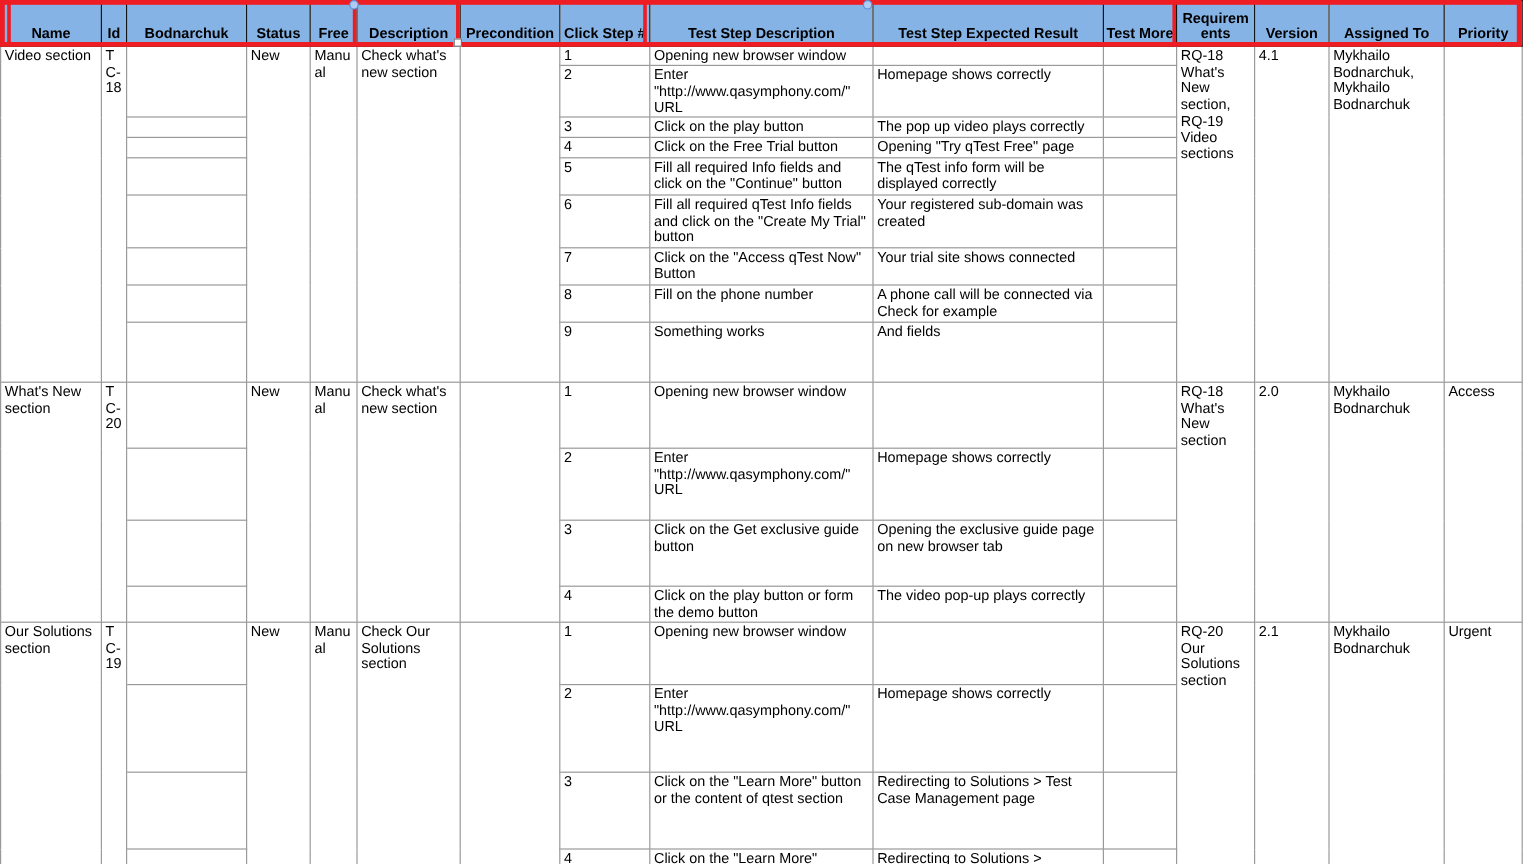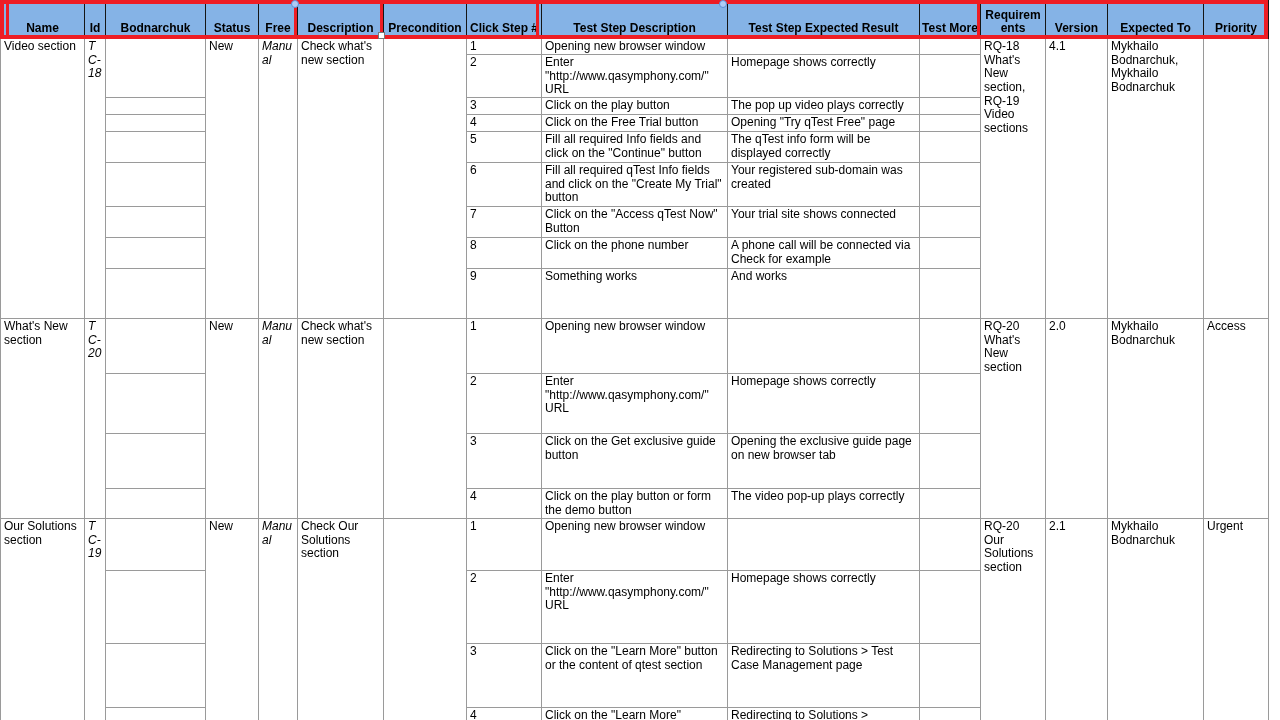--- a/index.html
+++ b/index.html
@@ -16,21 +16,21 @@
   #sheet th{
     background:#85B3E6;border:1px solid #151515;
     font-weight:bold;text-align:center;vertical-align:bottom;
     padding:2px 2px;height:33px;overflow:hidden;
   }
   #sheet td{
     border:1px solid #9a9a9a;vertical-align:top;
     padding:1px 3px 0 3px;overflow:hidden;overflow-wrap:break-word;
   }
   th.brk{word-break:break-all;}
-  td.c-id,td.c-type{word-break:break-all;font-style:italic;}
+  td.c-id,td.c-type{word-break:break-all;}
   
   .ann{position:absolute;pointer-events:none;}
   #red-outer{left:0;top:0;width:1268px;height:39px;border:4px solid #EE1D24;box-sizing:border-box;}
   .vbar{position:absolute;top:3px;height:33px;width:3px;background:#EE1D24;}
   #vbar-a{left:6px;}#vbar-b{left:294px;}#vbar-c{left:380px;}#vbar-d{left:536px;}#vbar-e{left:977px;}
   .handle-circle{
     position:absolute;top:0;width:8px;height:8px;border-radius:50%;
     background:#AECBF5;border:1px solid #5B8FD6;box-sizing:border-box;
   }
   #hc1{left:291px;}#hc2{left:719px;}
@@ -68,21 +68,21 @@
       <th>Status</th>
       <th>Free</th>
       <th>Description</th>
       <th>Precondition</th>
       <th>Click Step #</th>
       <th>Test Step Description</th>
       <th>Test Step Expected Result</th>
       <th>Test More</th>
       <th class="brk">Requirements</th>
       <th>Version</th>
-      <th>Expected To</th>
+      <th>Assigned To</th>
       <th>Priority</th>
     </tr>
   </thead>
   <tbody>
 
     <tr style="height:16px">
       <td class="c-name" rowspan="9">Video section</td>
       <td class="c-id" rowspan="9">TC-18</td>
       <td rowspan="2"></td>
       <td rowspan="9">New</td>
@@ -135,45 +135,45 @@
     <tr style="height:31px">
       <td></td>
       <td>7</td>
       <td>Click on the "Access qTest Now" Button</td>
       <td>Your trial site shows connected</td>
       <td></td>
     </tr>
     <tr style="height:31px">
       <td></td>
       <td>8</td>
-      <td>Click on the phone number</td>
+      <td>Fill on the phone number</td>
       <td>A phone call will be connected via Check for example</td>
       <td></td>
     </tr>
     <tr style="height:50px">
       <td></td>
       <td>9</td>
       <td>Something works</td>
-      <td>And works</td>
+      <td>And fields</td>
       <td></td>
     </tr>
 
     <tr style="height:55px">
       <td class="c-name" rowspan="4">What's New section</td>
       <td class="c-id" rowspan="4">TC-20</td>
       <td></td>
       <td rowspan="4">New</td>
       <td class="c-type" rowspan="4">Manual</td>
       <td rowspan="4">Check what's new section</td>
       <td rowspan="4"></td>
       <td>1</td>
       <td>Opening new browser window</td>
       <td></td>
       <td></td>
-      <td rowspan="4">RQ-20 What's New section</td>
+      <td rowspan="4">RQ-18 What's New section</td>
       <td rowspan="4">2.0</td>
       <td rowspan="4">Mykhailo Bodnarchuk</td>
       <td rowspan="4">Access</td>
     </tr>
     <tr style="height:60px">
       <td></td>
       <td>2</td>
       <td>Enter "http://www.qasymphony.com/" URL</td>
       <td>Homepage shows correctly</td>
       <td></td>

